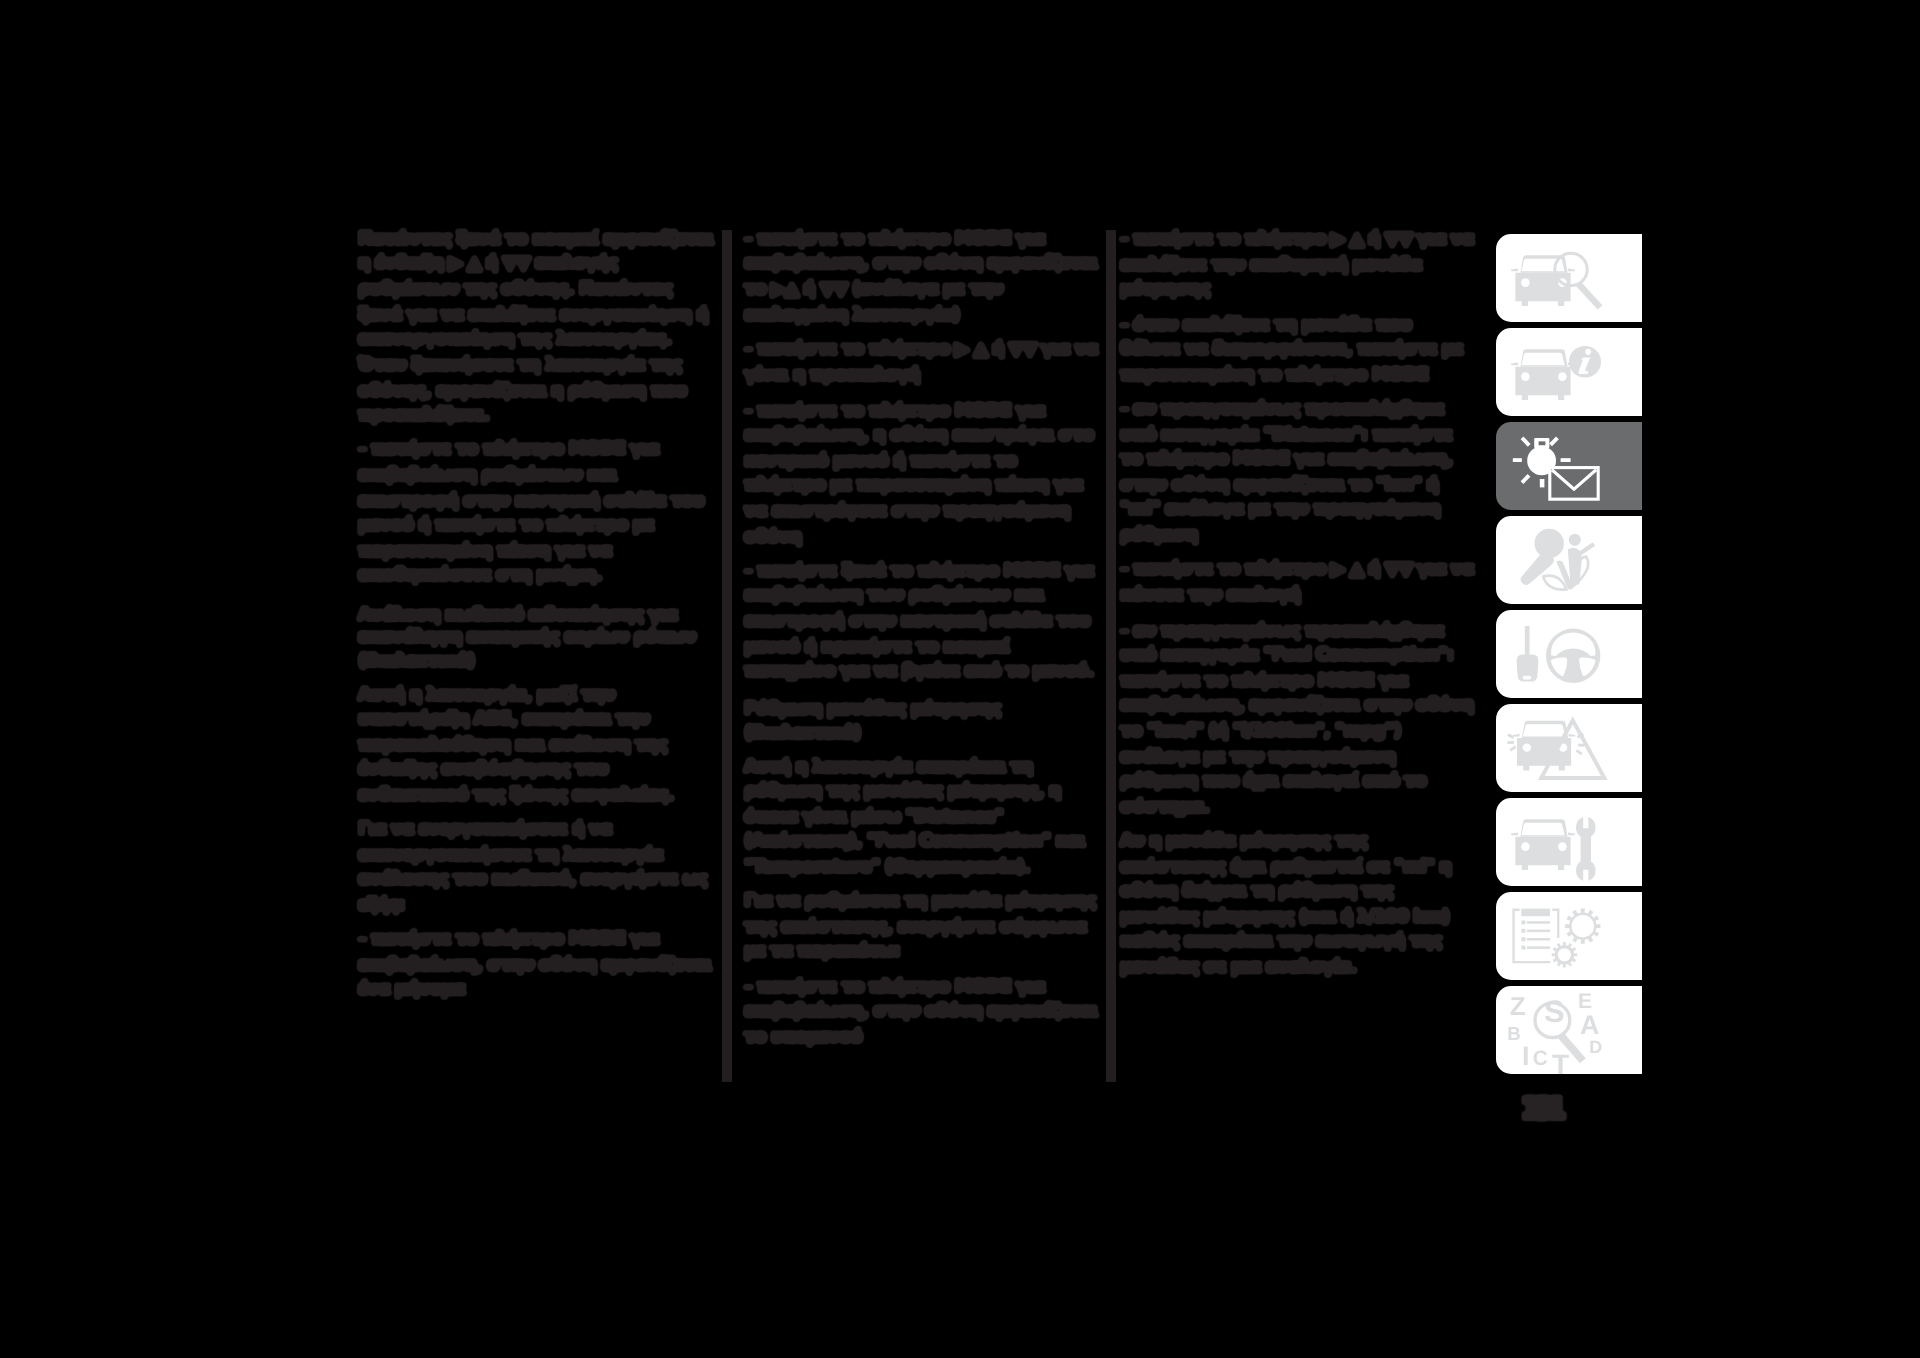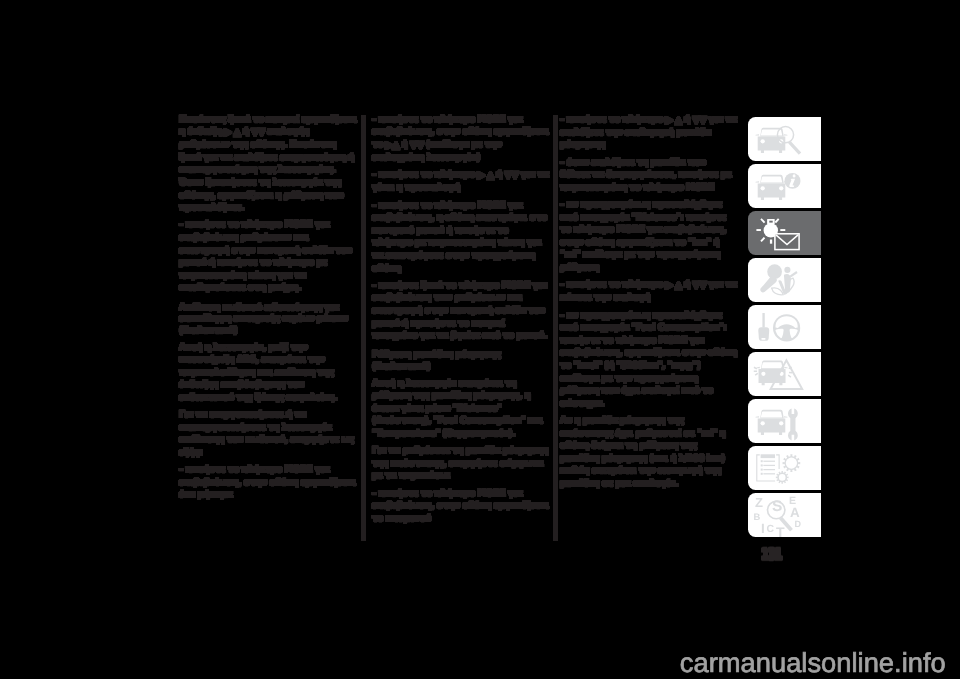--- a/index.html
+++ b/index.html
@@ -270,14 +270,13 @@
             </g>
             <g fill="none" stroke="#dcdee0" stroke-width="1.65">
               <circle cx="28.2" cy="17.1" r="8.7"></circle>
             </g>
             <path d="M34.1 23.7 l10.8 12.4 l-2.9 2.5 l-10.8 -12.4 z" fill="#dcdee0"></path>
           </svg>
         </span>
       </div>
     </div>
 
-  <div id="wm">carmanualsonline.info</div>
 </div>
 
 </body></html>

